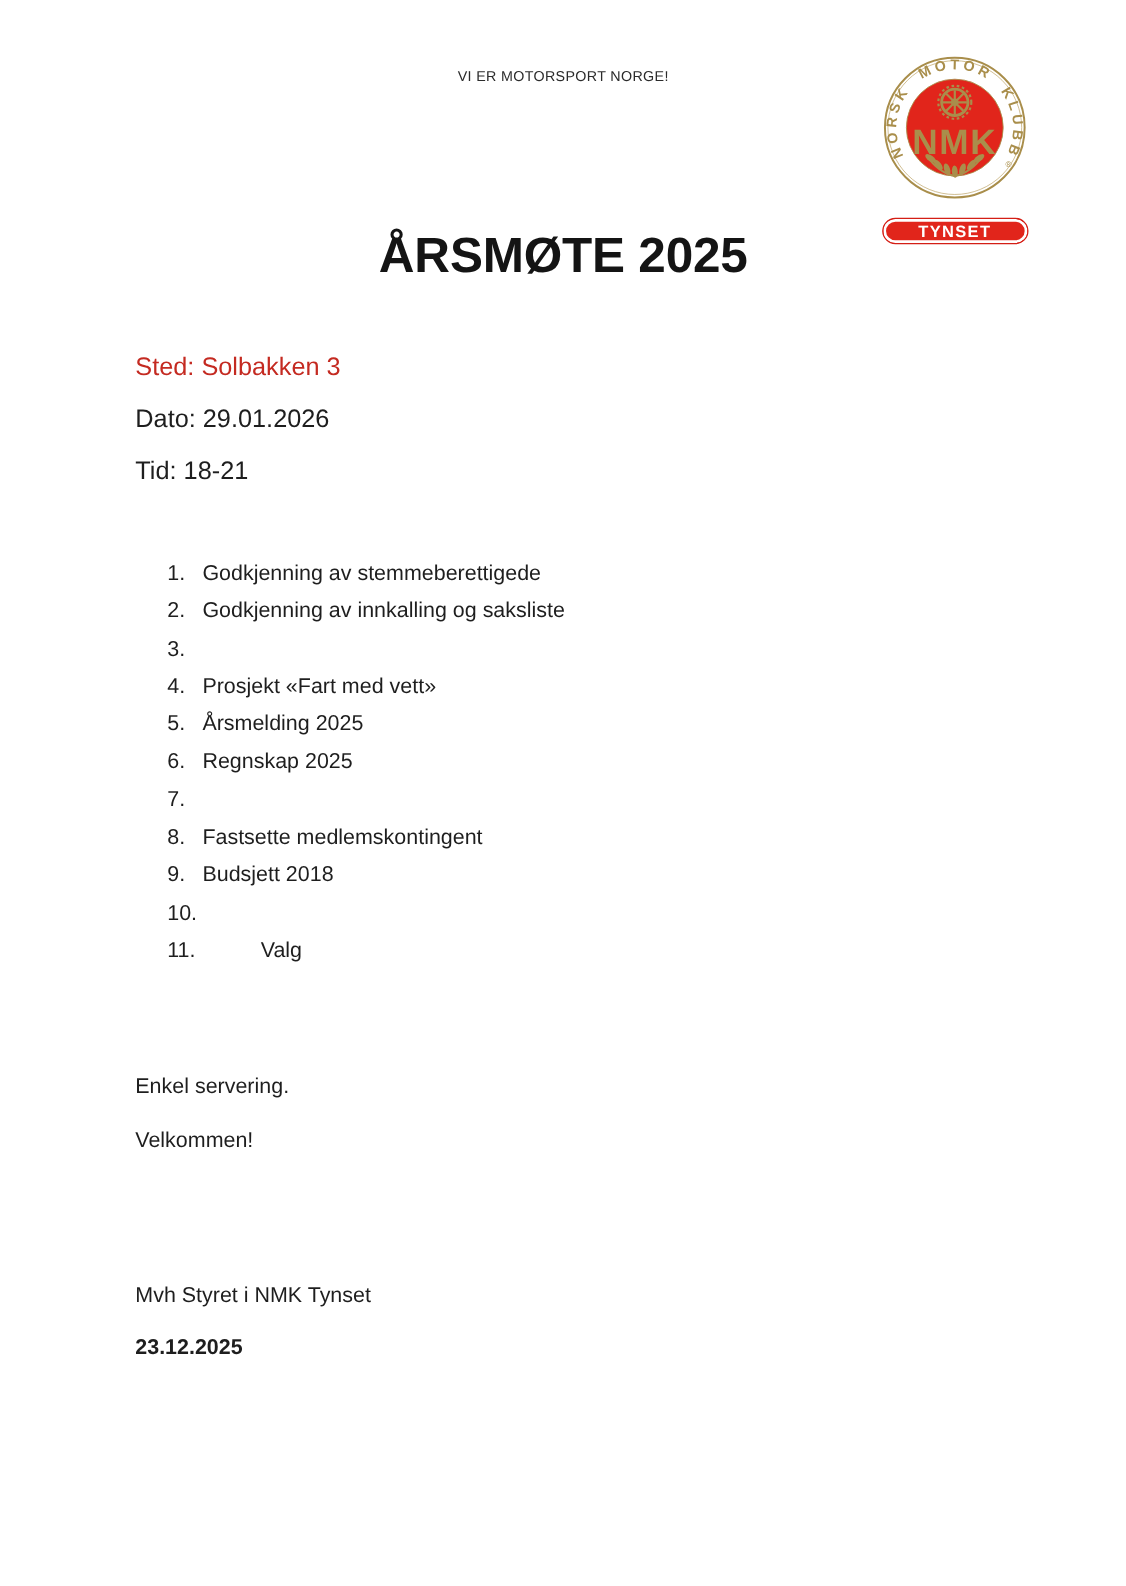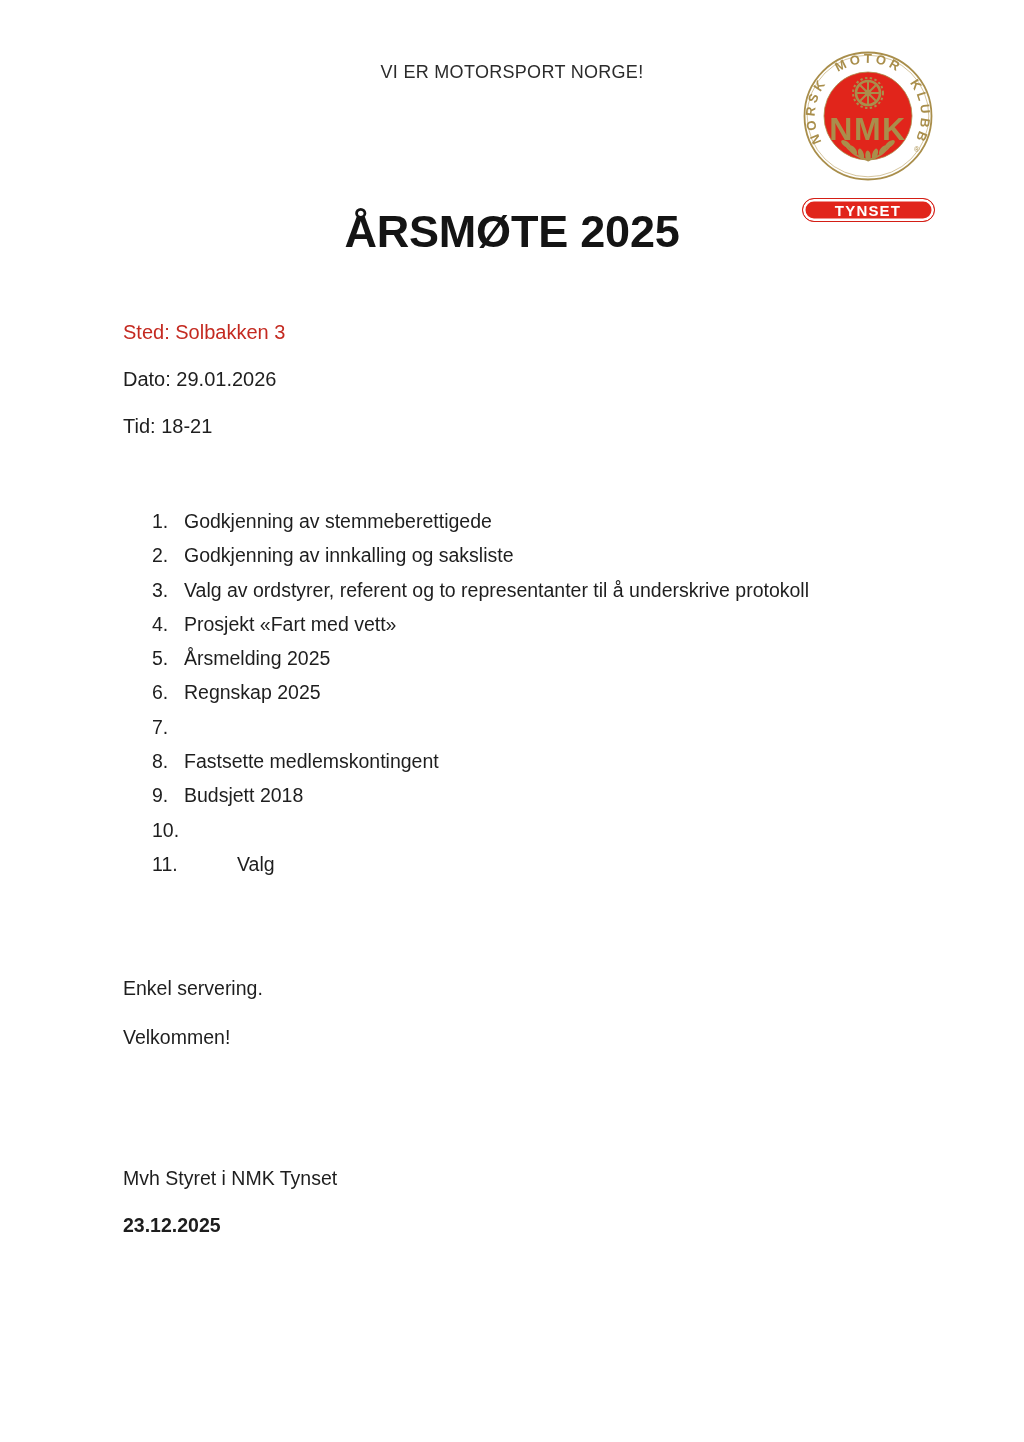--- a/index.html
+++ b/index.html
@@ -7,21 +7,21 @@
     position:relative;
     width:1024px; height:1442px;
     background:#ffffff;
     font-family:"Liberation Sans", sans-serif;
     color:#1e1e1e;
     overflow:hidden;
   }
   .tagline {
     position:absolute; top:62px; left:0; width:1024px;
     text-align:center;
-    font-size:18px; font-weight:500; letter-spacing:.3px;
+    font-size:13px; font-weight:500; letter-spacing:.3px;
     color:#2b2b2b;
   }
   .logo {
     position:absolute; left:801px; top:46px; width:134px;
     display:flex; flex-direction:column; align-items:center;
   }
   .logo svg { display:block; }
   .badge {
     margin-top:12px;
     width:133px; height:24px;
@@ -34,21 +34,21 @@
     box-sizing:border-box;
   }
   .title {
     position:absolute; top:209px; left:0; width:1024px;
     text-align:center; line-height:1;
     font-size:45px; font-weight:600; letter-spacing:-0.2px;
     color:#141414;
   }
   .meta-line {
     position:absolute; left:123px;
-    font-size:20px; line-height:1.2;
+    font-size:23px; line-height:1.2;
     color:#1e1e1e;
   }
   .meta-location { top:320px; color:#c42a21; }
   .meta-date { top:367px; }
   .meta-time { top:414px; }
   .agenda {
     position:absolute; left:152px; top:504px;
     font-size:19.5px; line-height:34.3px; color:#1e1e1e;
   }
   .agenda-row { display:flex; }
@@ -129,21 +129,20 @@
     <div class="agenda-row">
       <span class="agenda-num">1.</span>
       <span class="agenda-text">Godkjenning av stemmeberettigede</span>
     </div>
     <div class="agenda-row">
       <span class="agenda-num">2.</span>
       <span class="agenda-text">Godkjenning av innkalling og saksliste</span>
     </div>
     <div class="agenda-row">
       <span class="agenda-num">3.</span>
-      <span class="agenda-text">Valg av ordstyrer, referent og to representanter til å underskrive protokoll</span>
     </div>
     <div class="agenda-row">
       <span class="agenda-num">4.</span>
       <span class="agenda-text">Prosjekt «Fart med vett»</span>
     </div>
     <div class="agenda-row">
       <span class="agenda-num">5.</span>
       <span class="agenda-text">Årsmelding 2025</span>
     </div>
     <div class="agenda-row">

